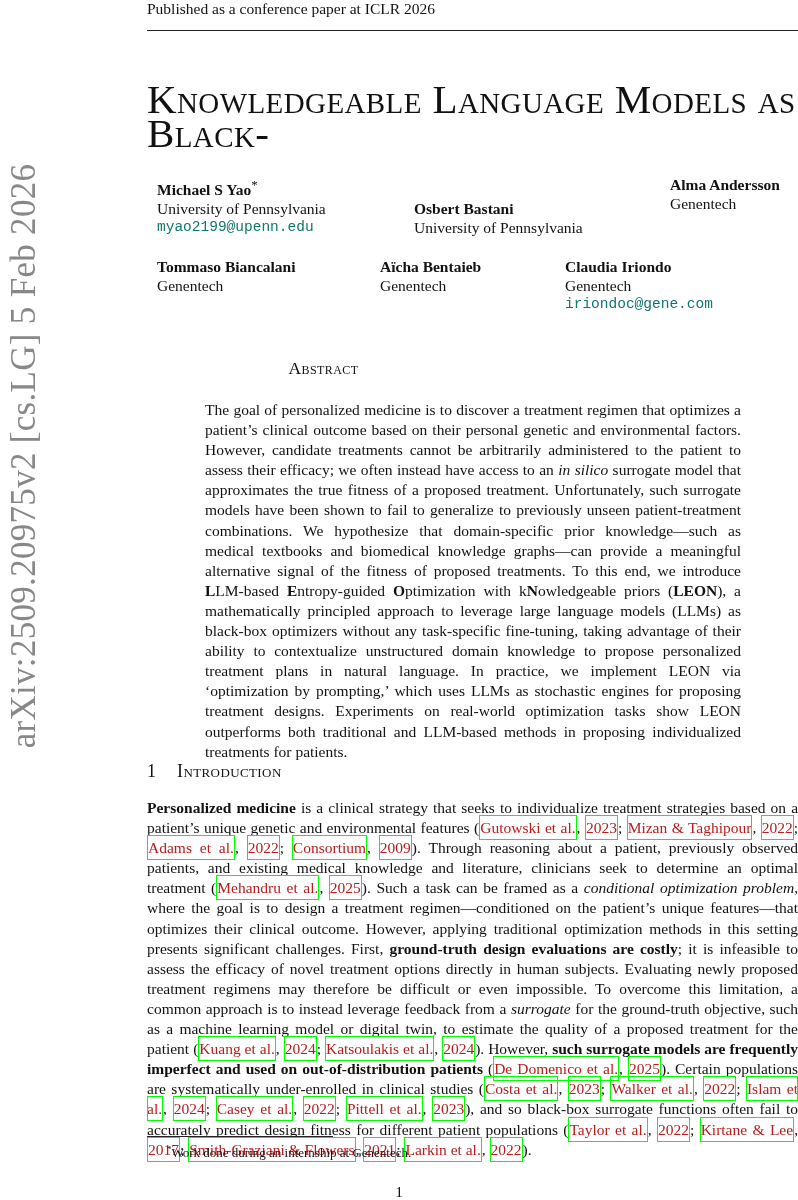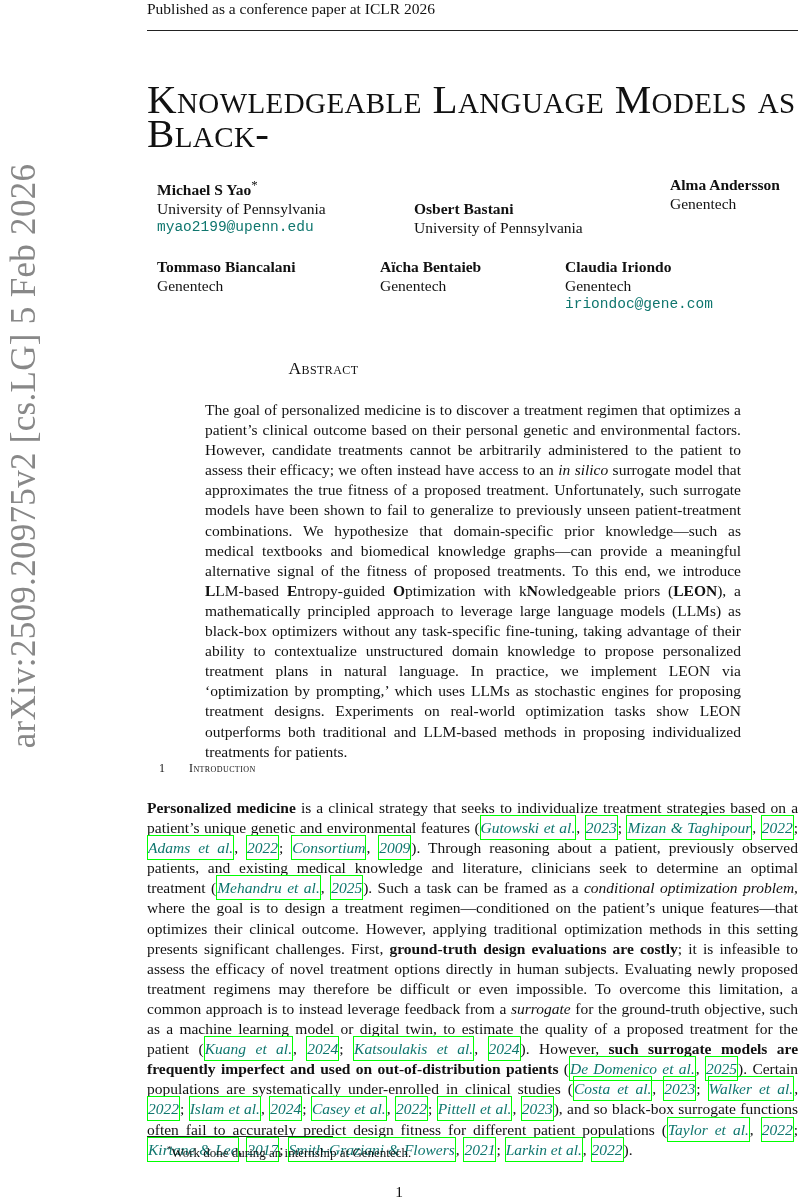--- a/index.html
+++ b/index.html
@@ -30,29 +30,29 @@
   .author .email { font-family: "Liberation Mono", "DejaVu Sans Mono", monospace; font-size: 14.5px; color: #0f766e; }
   .abstract-head {
     position: absolute; left: 0; width: 647px; top: 358px; text-align: center;
     font-size: 17.5px; font-variant: small-caps; letter-spacing: 0.4px;
   }
   .abstract {
     position: absolute; left: 205px; top: 400px; width: 536px;
     font-size: 15.5px; line-height: 20.1px; text-align: justify; hyphens: auto;
   }
   .section-head {
-    position: absolute; left: 159px; top: 761px; font-size: 12px;
+    position: absolute; left: 147px; top: 761px; font-size: 18px;
     font-variant: small-caps; letter-spacing: 0.4px;
   }
   .section-head .num { display: inline-block; width: 30px; }
   .intro {
     position: absolute; left: 147px; top: 798px; width: 651px;
     font-size: 15.5px; line-height: 20.1px; text-align: justify; hyphens: auto;
   }
-  .cite { outline: 1px solid #00ff00; outline-offset: -1px; padding: 4px 1px; color: #0f766e; text-decoration: none; cursor: pointer; font-style: italic; }
+  .cite { outline: 1px solid #00ff00; outline-offset: -1px; padding: 4px 1px; color: #b91c1c; text-decoration: none; cursor: pointer; }
   .footnote-rule { position: absolute; left: 147px; top: 1136px; width: 186px; border-top: 1px solid #222; }
   .footnote { position: absolute; left: 167px; top: 1141px; font-size: 13px; line-height: 16px; }
   .footnote sup { font-size: 9px; }
   .page-number { position: absolute; left: 0; width: 798px; top: 1183px; text-align: center; font-size: 15.5px; }
   b { font-weight: bold; }
   i { font-style: italic; }
 </style>
 </head>
 <body>
 

